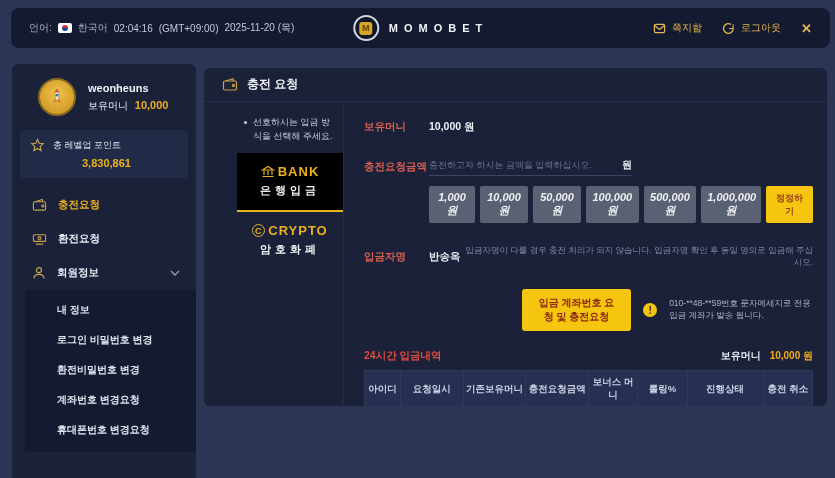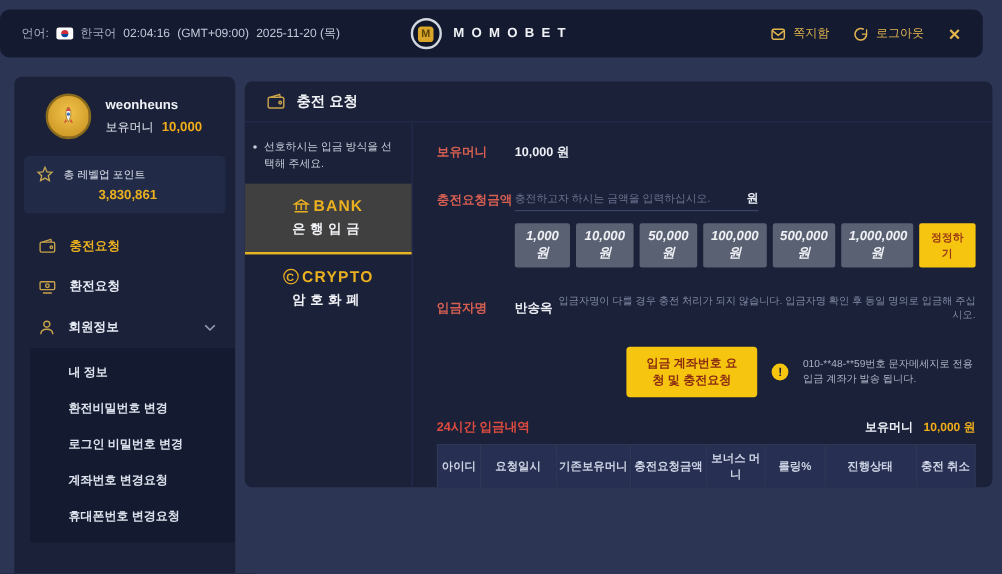--- a/index.html
+++ b/index.html
@@ -6,21 +6,21 @@
   html,body { width: 835px; height: 478px; }
   body {
     position: relative;
     background: #2c3554;
     font-family: "Liberation Sans", sans-serif;
     overflow: hidden;
     color: #e8eaf2;
   }
   
   .topbar {
-    position: absolute; left: 0; top: 8px; width: 819px; height: 40px;
+    position: absolute; left: 11px; top: 8px; width: 819px; height: 40px;
     background: #141b31; border-radius: 8px;
     display: flex; align-items: center; justify-content: space-between;
     padding: 0 18px;
   }
   .tb-left { display: flex; align-items: center; gap: 6px; font-size: 10px; color: #a6adc2; }
   .tb-left .time-part { color: #c3c9d9; }
   .flag {
     width: 14px; height: 10px; background: #fff; border-radius: 2px;
     display: inline-flex; align-items: center; justify-content: center;
   }
@@ -88,31 +88,31 @@
   .main {
     position: absolute; left: 204px; top: 68px; width: 623px; height: 338px;
     background: #1a2139; border-radius: 6px; overflow: hidden;
   }
   .main-title {
     height: 34px; display: flex; align-items: center; gap: 9px;
     padding: 0 18px; border-bottom: 1px solid #242d4d;
     font-size: 12px; font-weight: bold; color: #f1f2f6;
   }
   .main-body { display: flex; height: 303px; }
-  .methods { width: 140px; border-right: 1px solid #242d4d; padding-top: 6px; flex: none; }
+  .methods { width: 140px; border-right: 1px solid #242d4d; padding-top: 6px; flex: none; padding-left: 33px; }
   .hint {
     position: relative; padding: 8px 8px 10px 16px; font-size: 9px; line-height: 1.5;
     color: #c7cdd9;
   }
   .hint::before {
     content: ""; position: absolute; left: 7px; top: 13px;
     width: 3px; height: 3px; border-radius: 50%; background: #c7cdd9;
   }
   .method { text-align: center; padding: 11px 0 12px 0; cursor: pointer; }
-  .method.selected { background: #404040; border-bottom: 2px solid #e5b421; text-align: center; }
+  .method.selected { background: #000000; border-bottom: 2px solid #e5b421; text-align: center; }
   .m-line1 {
     display: flex; align-items: center; justify-content: center; gap: 3px;
     font-size: 13px; font-weight: bold; color: #eab020; letter-spacing: 1px;
   }
   .m-line2 { margin-top: 4px; font-size: 11px; font-weight: bold; color: #f1f2f6; letter-spacing: 4px; }
   .ccircle {
     width: 13px; height: 13px; border: 1.5px solid #eab020; border-radius: 50%;
     font-size: 9px; display: inline-flex; align-items: center; justify-content: center;
   }
 
@@ -261,22 +261,22 @@
         <path d="M2 12.5 C2 9.8 4.2 8.3 7 8.3 C9.8 8.3 12 9.8 12 12.5"></path>
     </svg>
     <span>회원정보</span>
     <svg class="chev" width="10" height="6" viewBox="0 0 10 6" fill="none" stroke="#9aa1b5" stroke-width="1.3">
       <path d="M1 1 L5 5 L9 1"></path>
     </svg>
   </div>
 
   <div class="submenu">
     <div class="submenu-item">내 정보</div>
+    <div class="submenu-item">로그인 비밀번호 변경</div>
     <div class="submenu-item">환전비밀번호 변경</div>
-    <div class="submenu-item">로그인 비밀번호 변경</div>
     <div class="submenu-item">계좌번호 변경요청</div>
     <div class="submenu-item">휴대폰번호 변경요청</div>
   </div>
 
 </div>
 
 <div class="main">
   <div class="main-title">
     <svg class="ic" width="16" height="15" viewBox="0 0 16 14" fill="none" stroke="#c9a24b" stroke-width="1.2">
       <rect x="1.5" y="3.5" width="13" height="9" rx="1.5"></rect>

